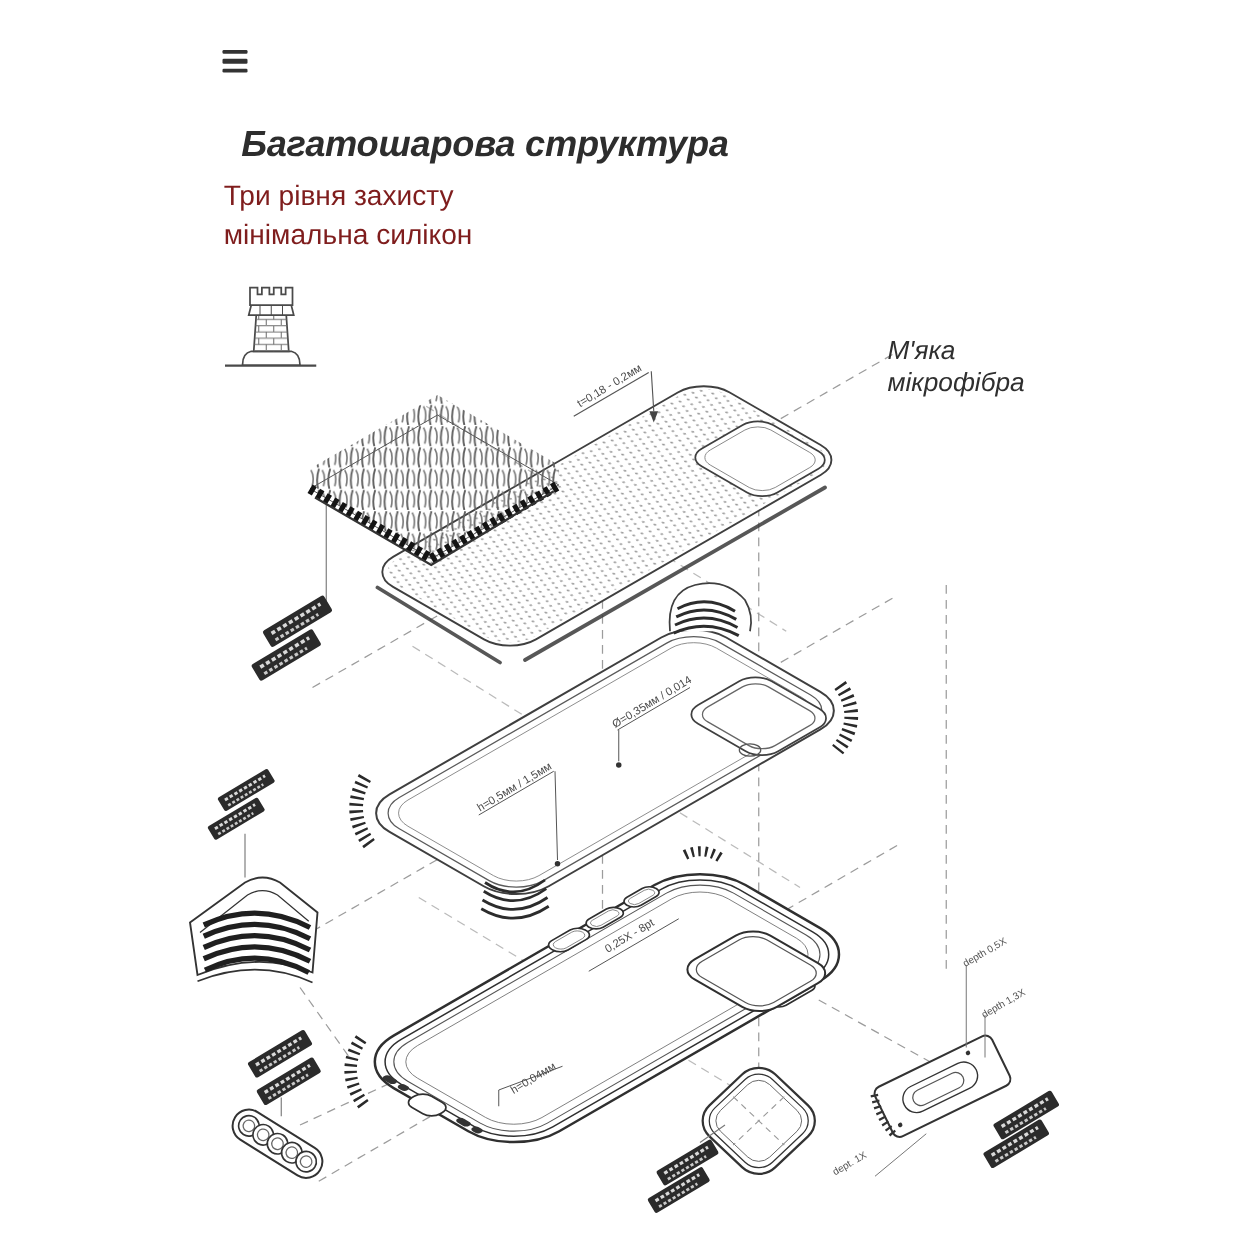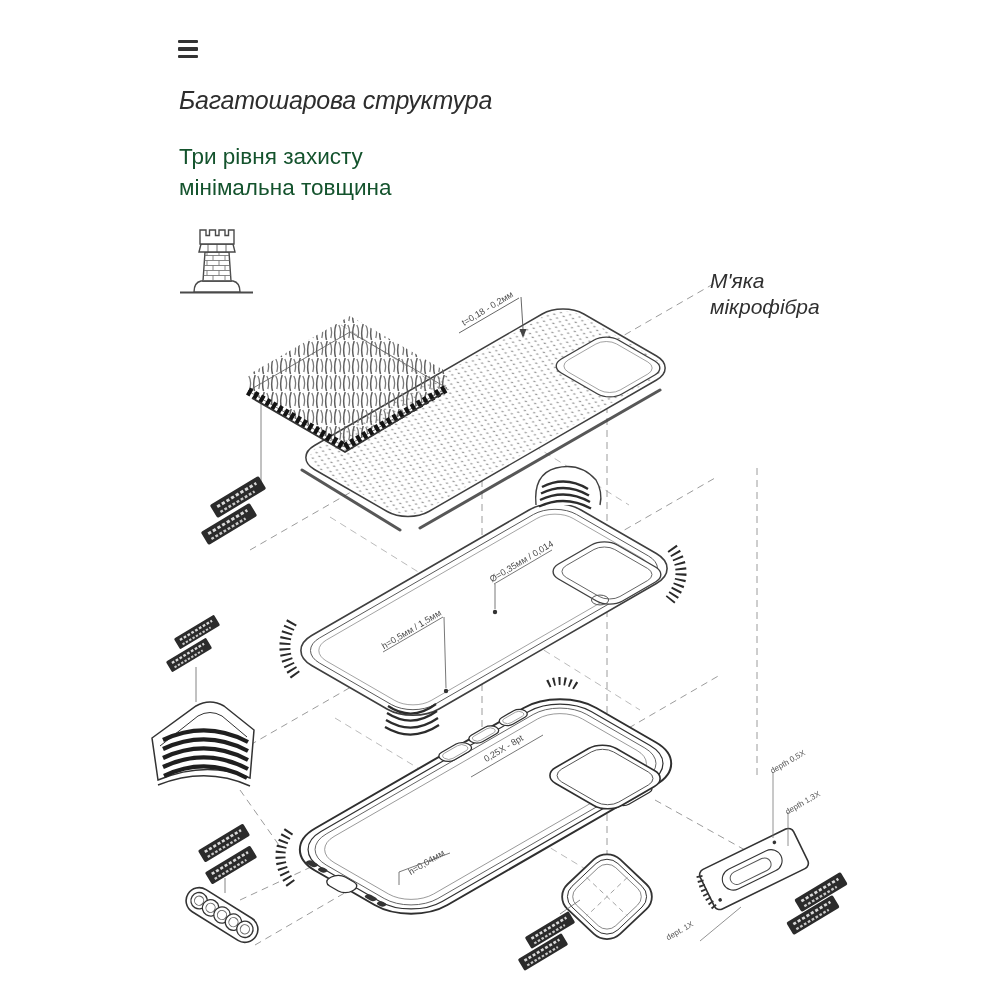--- a/index.html
+++ b/index.html
@@ -4,24 +4,24 @@
 <style>
   html,body{margin:0;padding:0;background:#f6f6f6;}
   .stage{
     position:relative;width:1000px;height:1000px;background:#ffffff;
     font-family:"Liberation Sans", sans-serif;color:#2e2e2e;overflow:hidden;margin:0 auto;
   }
   .diagram{position:absolute;left:0;top:0;width:1000px;height:1000px;}
   .menu{position:absolute;left:178px;top:40px;width:20px;cursor:pointer;}
   .menu span{display:block;width:20px;height:3.2px;background:#333;border-radius:1px;margin-bottom:4.2px;}
   .title{
-    position:absolute;left:177px;top:84px;margin:2px;width:640px;
-    font-size:25px;font-weight:400;font-style:italic;letter-spacing:-0.2px;color:#2d2d2d;
+    position:absolute;left:177px;top:84px;margin:16px;width:640px;
+    font-size:29px;font-weight:700;font-style:italic;letter-spacing:-0.2px;color:#2d2d2d;
   }
-  .subtitle{position:absolute;left:179px;top:141px;font-size:22.5px;line-height:1.38;color:#14532d;}
+  .subtitle{position:absolute;left:179px;top:141px;font-size:22.5px;line-height:1.38;color:#7f1d1d;}
   .layer-label{position:absolute;left:710px;width:132px;font-size:21px;line-height:1.26;font-weight:500;color:#2f2f2f;}
   .ll-1{top:268px;font-style:italic;} .ll-2{top:443px;} .ll-3{top:633px;}
   svg text{font-family:"Liberation Sans", sans-serif;}
   .dim{font-size:9px;fill:#4a4a4a;}
   .dim-s{font-size:8px;fill:#555;}
 </style>
 </head>
 <body>
 
 <div class="stage">
@@ -242,18 +242,18 @@
   <div class="menu">
     <span></span>
     <span></span>
     <span></span>
   </div>
 
   <h1 class="title">Багатошарова структура</h1>
 
   <div class="subtitle">
     <div>Три рівня захисту</div>
-    <div>мінімальна товщина</div>
+    <div>мінімальна силікон</div>
   </div>
 
   <div class="layer-label ll-1">М'яка мікрофібра</div>
 
 </div>
 
 </body></html>

